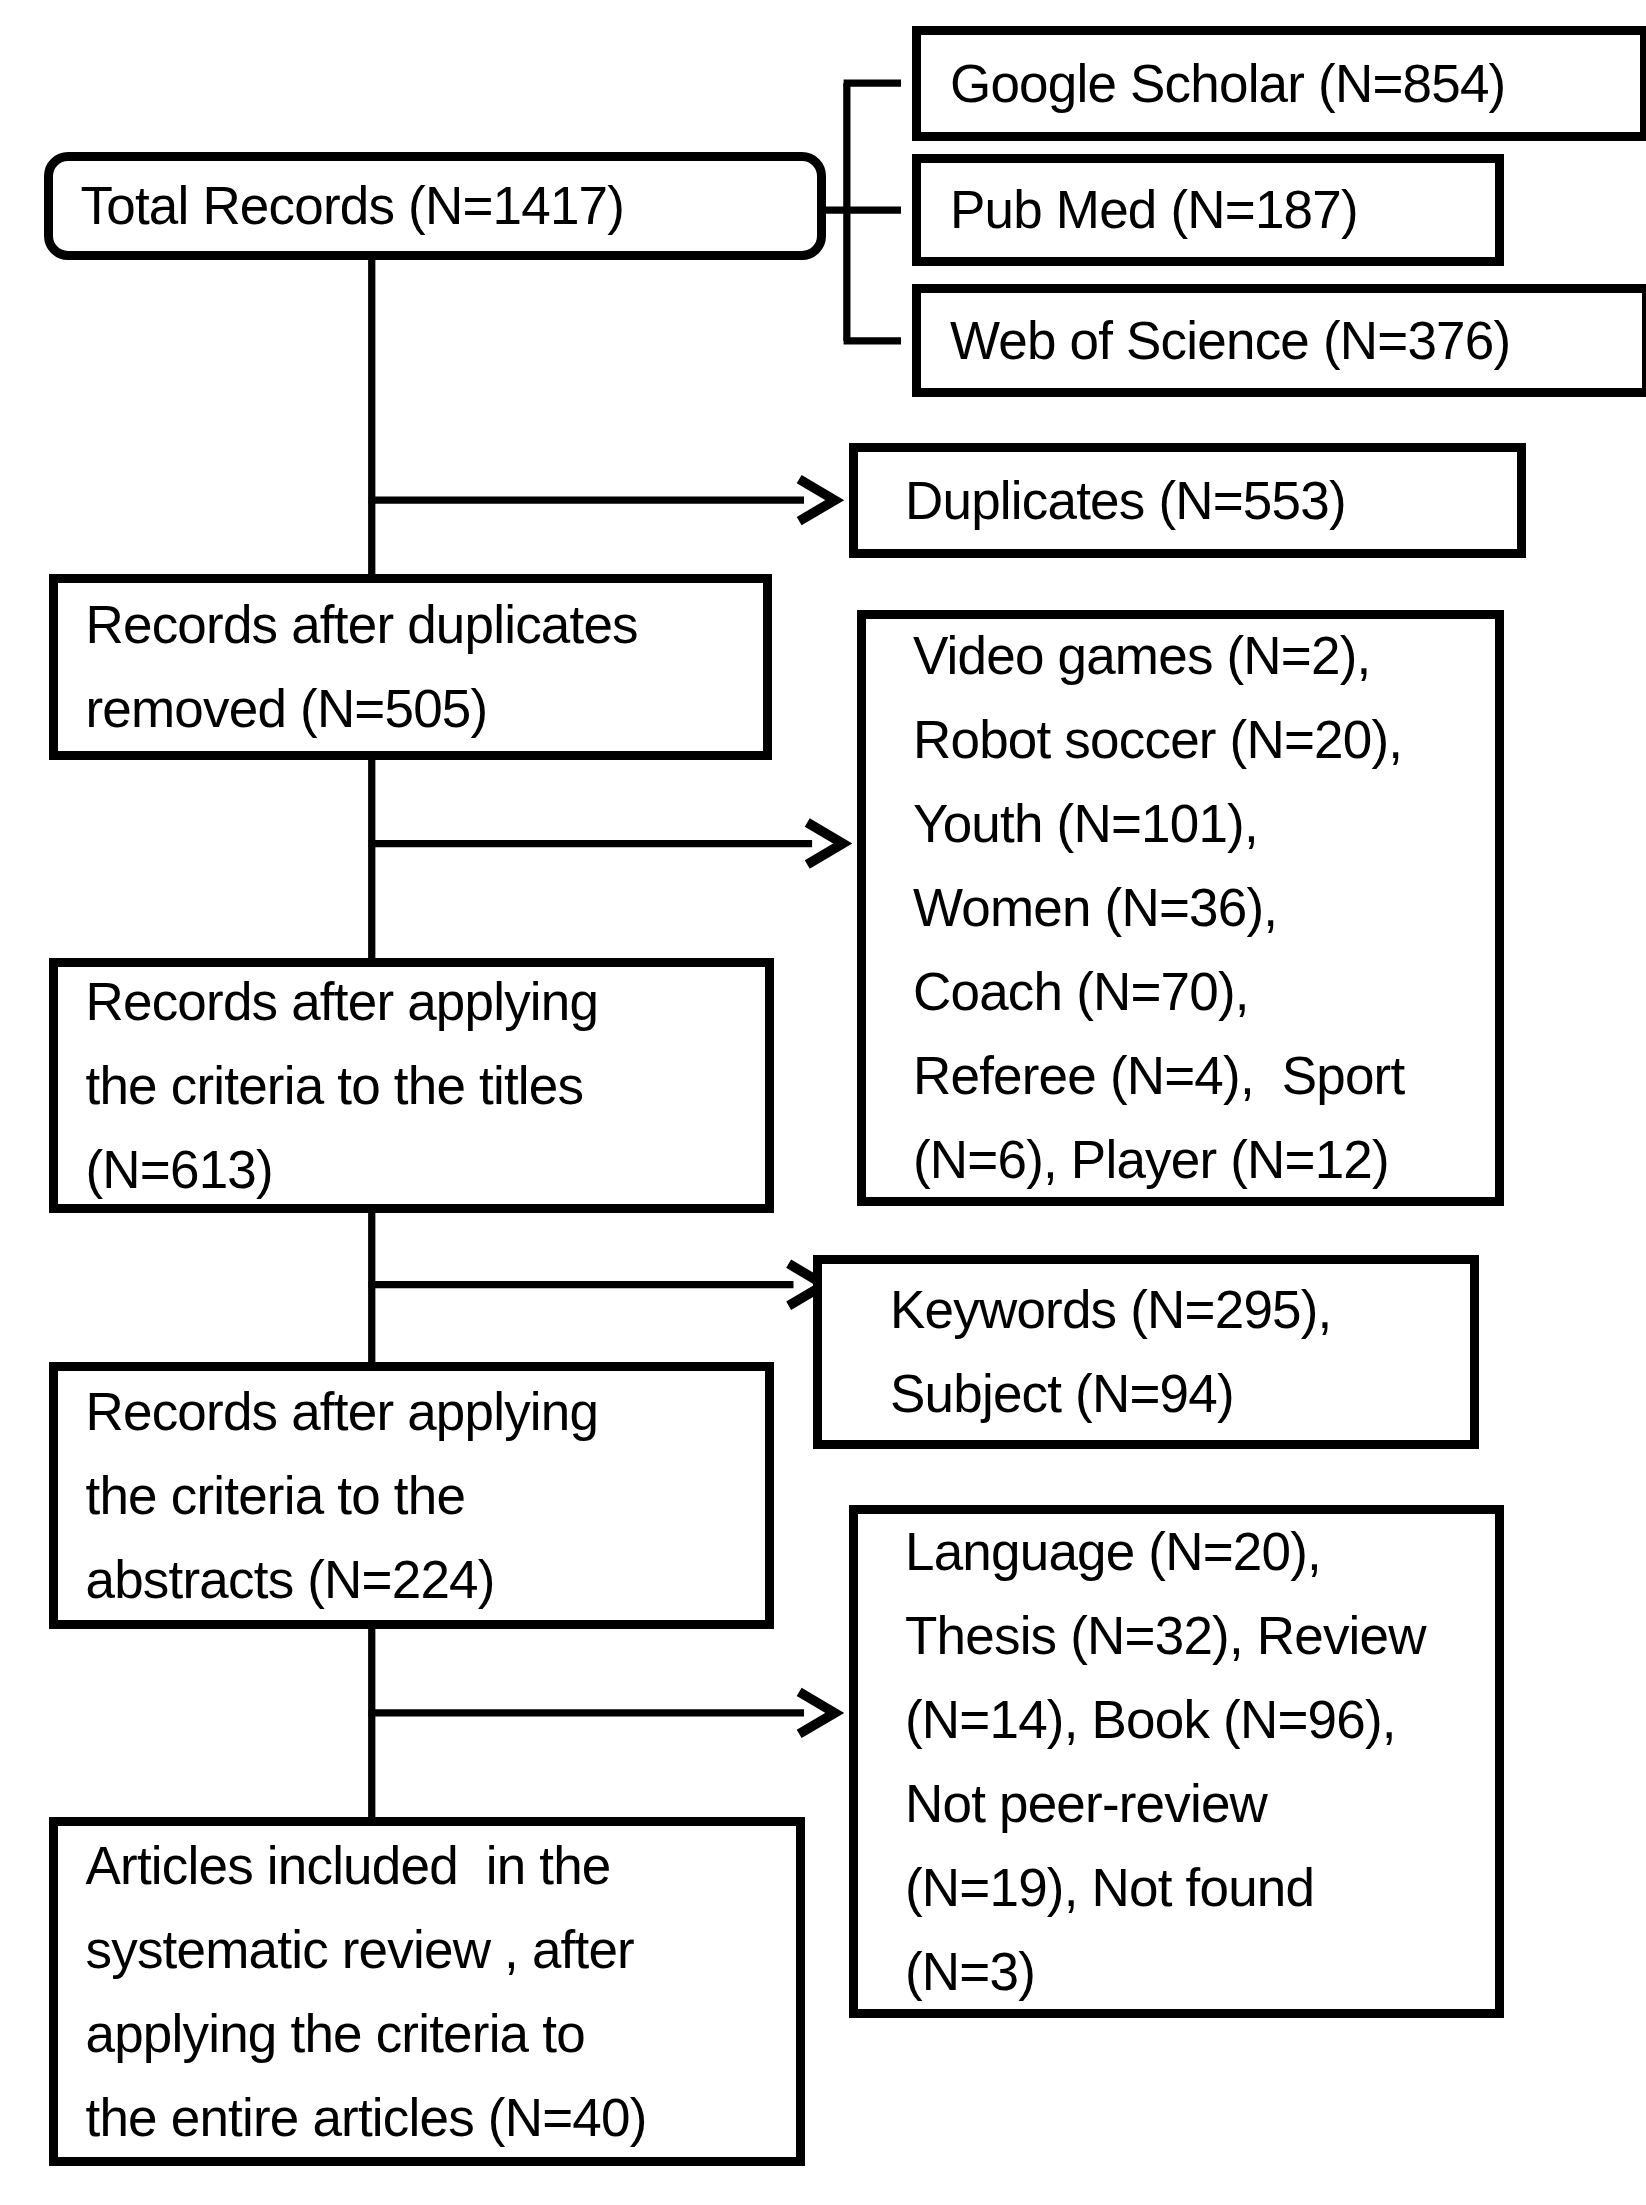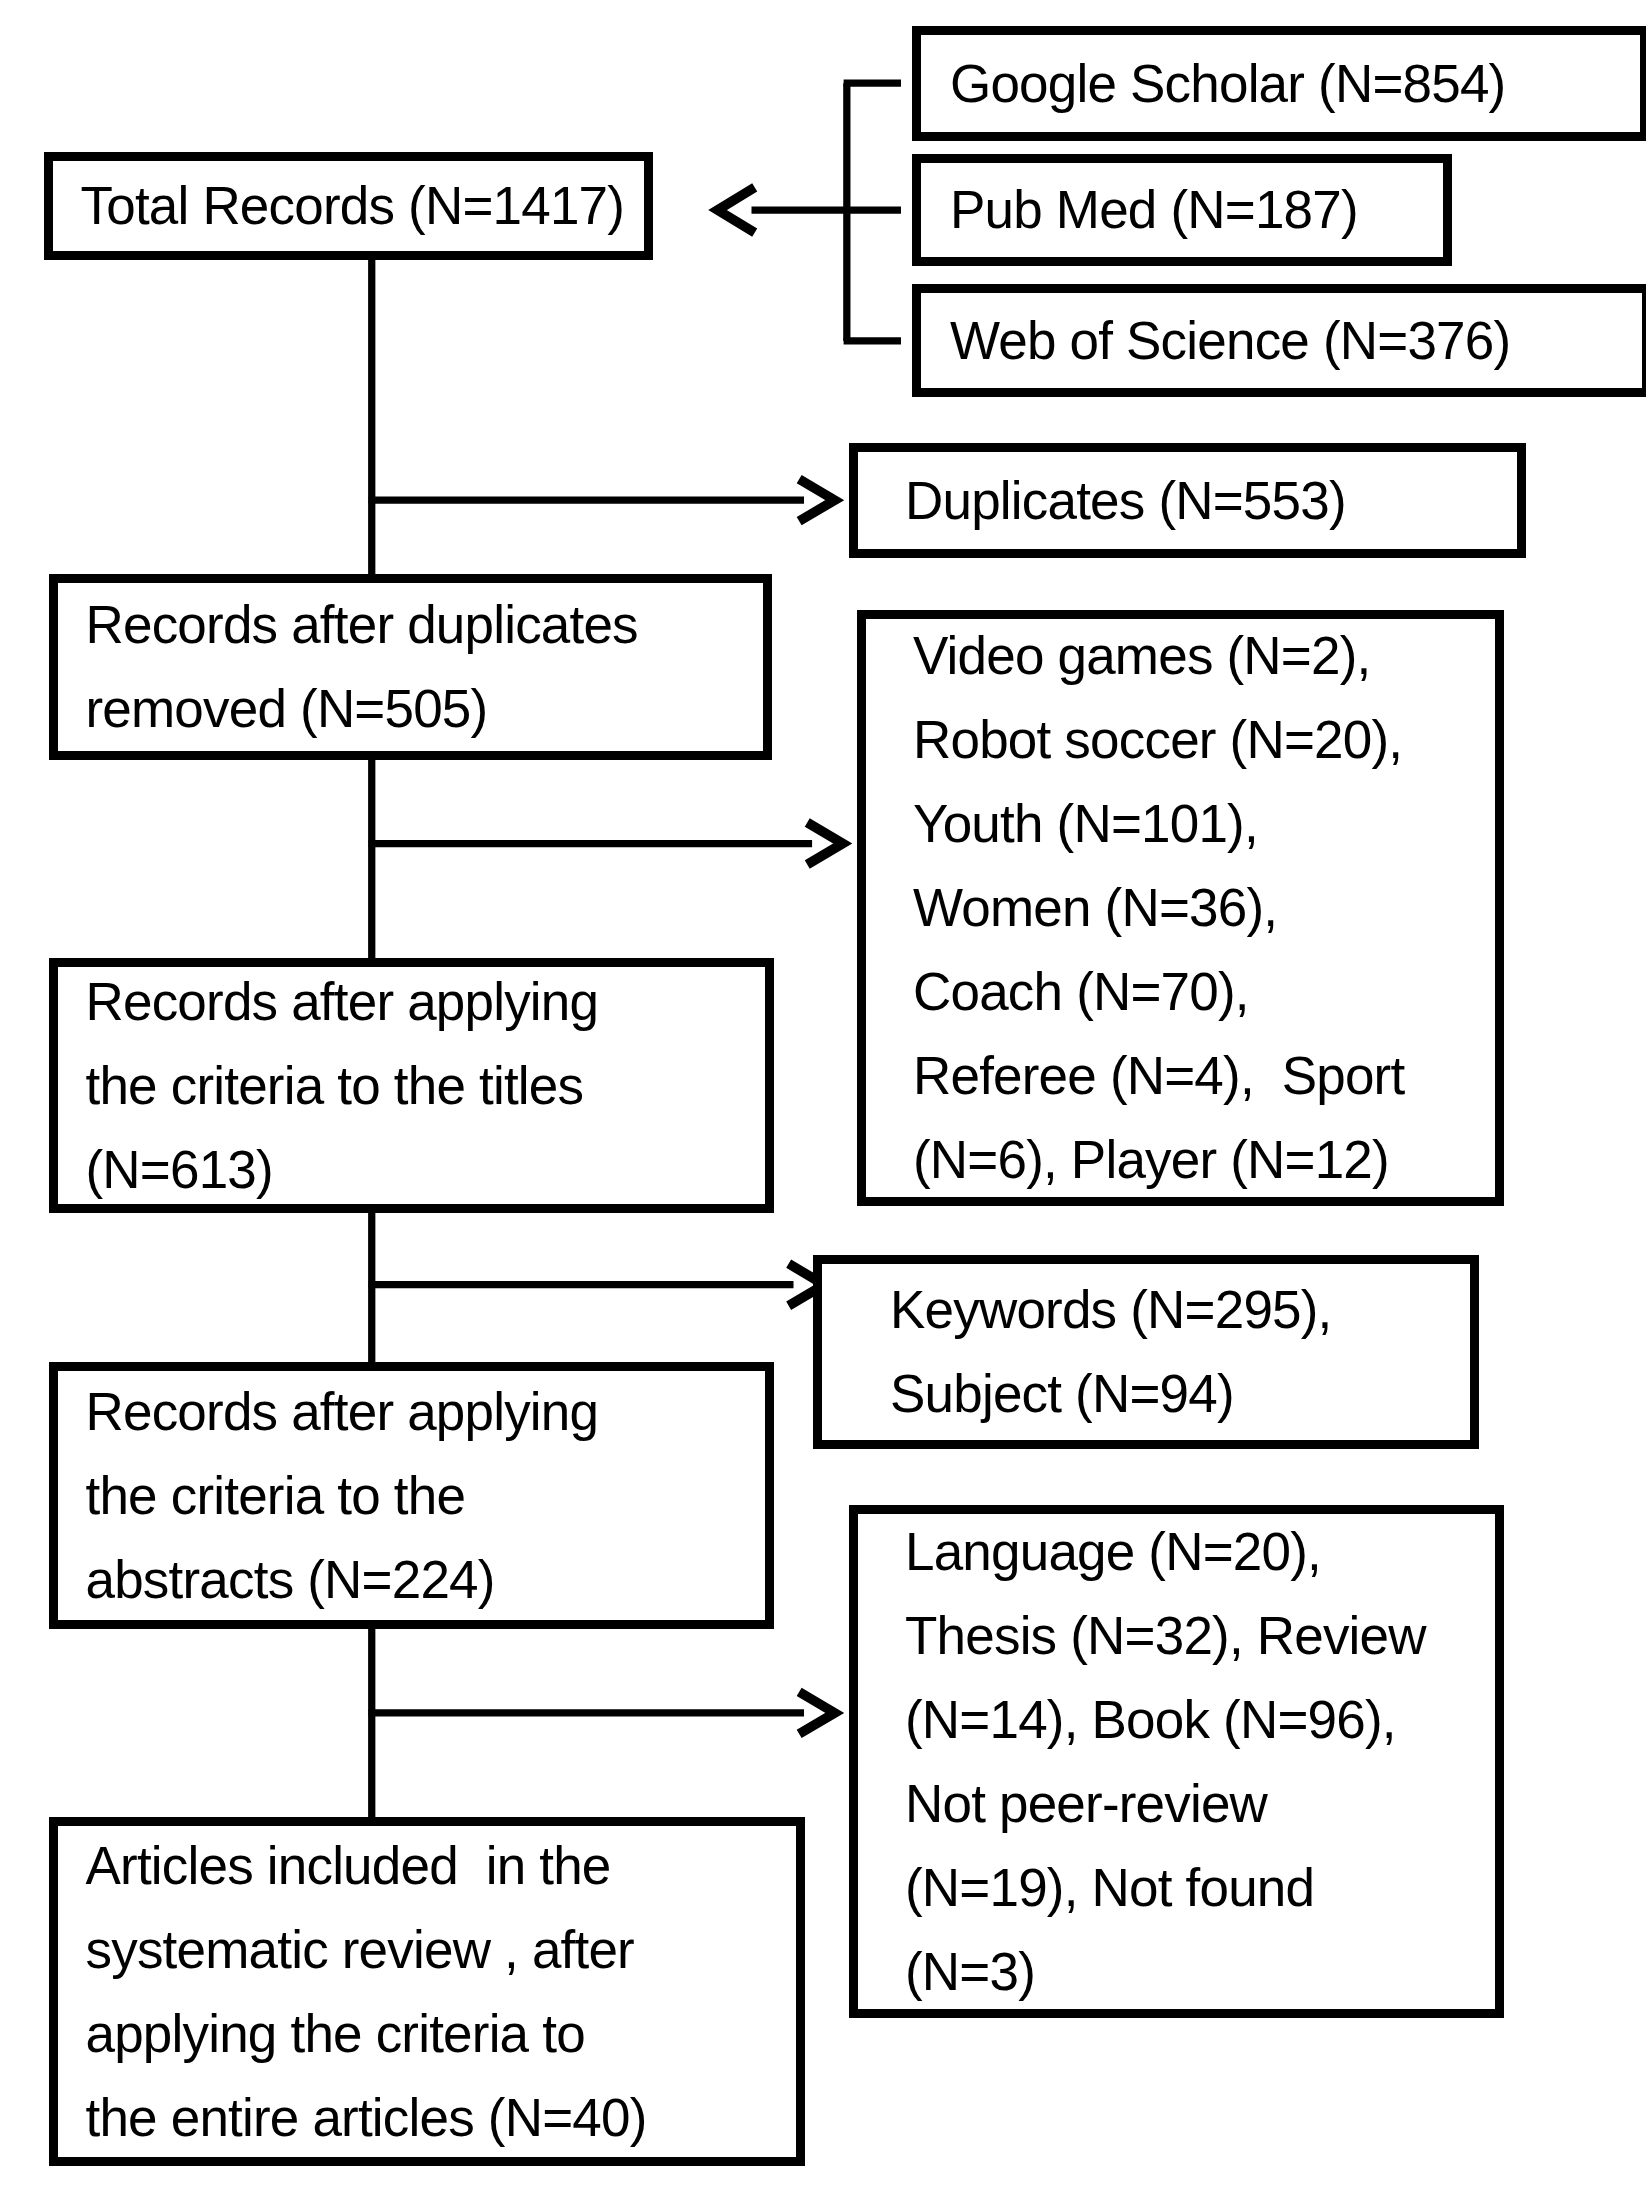--- a/index.html
+++ b/index.html
@@ -34,23 +34,23 @@
     letter-spacing: -0.8px;
     white-space: pre-wrap;
     color: #000000;
     margin-left: 13px;
   }
   .box span { display: block; }
   .pad-left  { padding-left: 27.5px; padding-right: 8px; }
   .pad-src   { padding-left: 29px; padding-right: 8px; }
   .pad-right { padding-left: 47px; }
 
-  #b-total      { left: 31px;   top: 152px;  width: 609px; height: 108px; }
+  #b-total      { left: 31px;   top: 152px;  width: 782px; height: 108px; border-radius: 24px; }
   #b-gs         { left: 899px; top: 26px;   width: 737px; height: 115px; }
-  #b-pm         { left: 899px; top: 154px;  width: 540px; height: 112px; }
+  #b-pm         { left: 899px; top: 154px;  width: 592px; height: 112px; }
   #b-wos        { left: 899px; top: 284px;  width: 739px; height: 113px; }
   #b-dup        { left: 836px; top: 443px;  width: 677px; height: 115px; }
   #b-dupremoved { left: 36px;   top: 574px;  width: 723px; height: 186px; }
   #b-excl1      { left: 844px; top: 610px;  width: 647px; height: 596px; }
   #b-titles     { left: 36px;   top: 958px; width: 725px; height: 255px; }
   #b-keywords   { left: 800px; top: 1255px; width: 666px; height: 194px; padding-left: 68px; }
   #b-abstracts  { left: 36px;   top: 1362px; width: 725px; height: 267px; }
   #b-excl2      { left: 836px; top: 1505px; width: 655px; height: 513px; }
   #b-included   { left: 36px;   top: 1817px; width: 756px; height: 349px; }
 </style>

